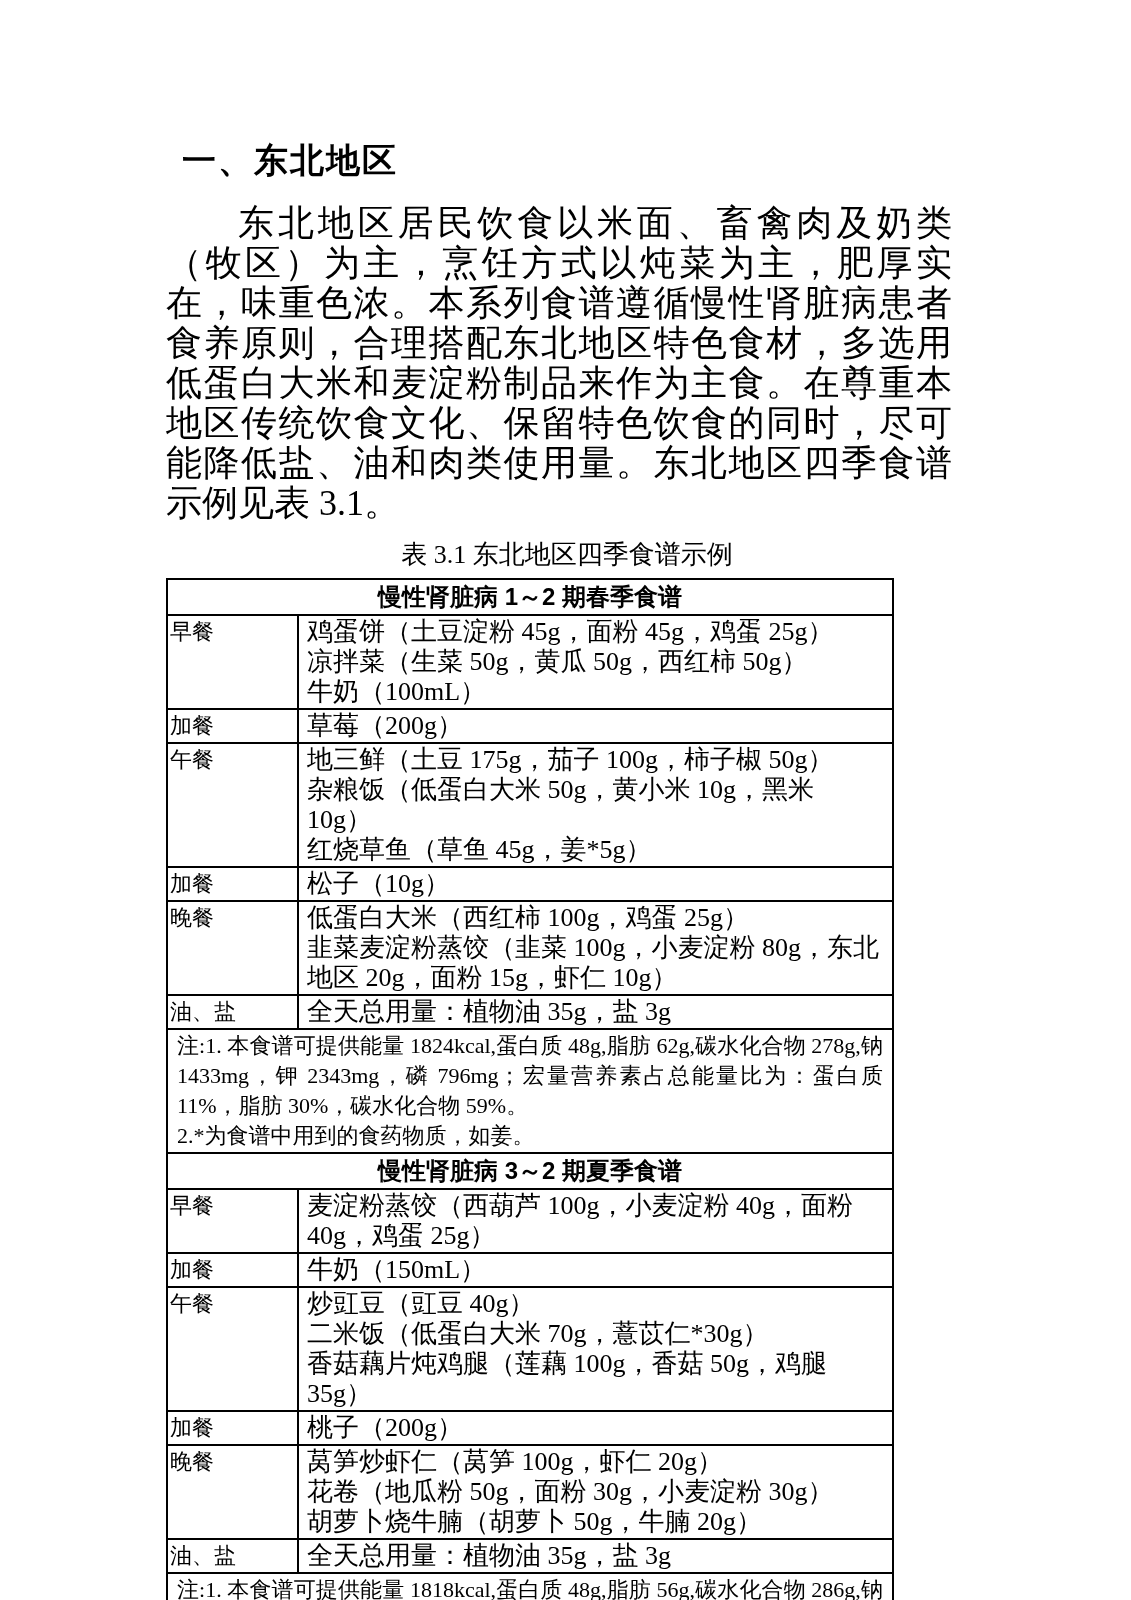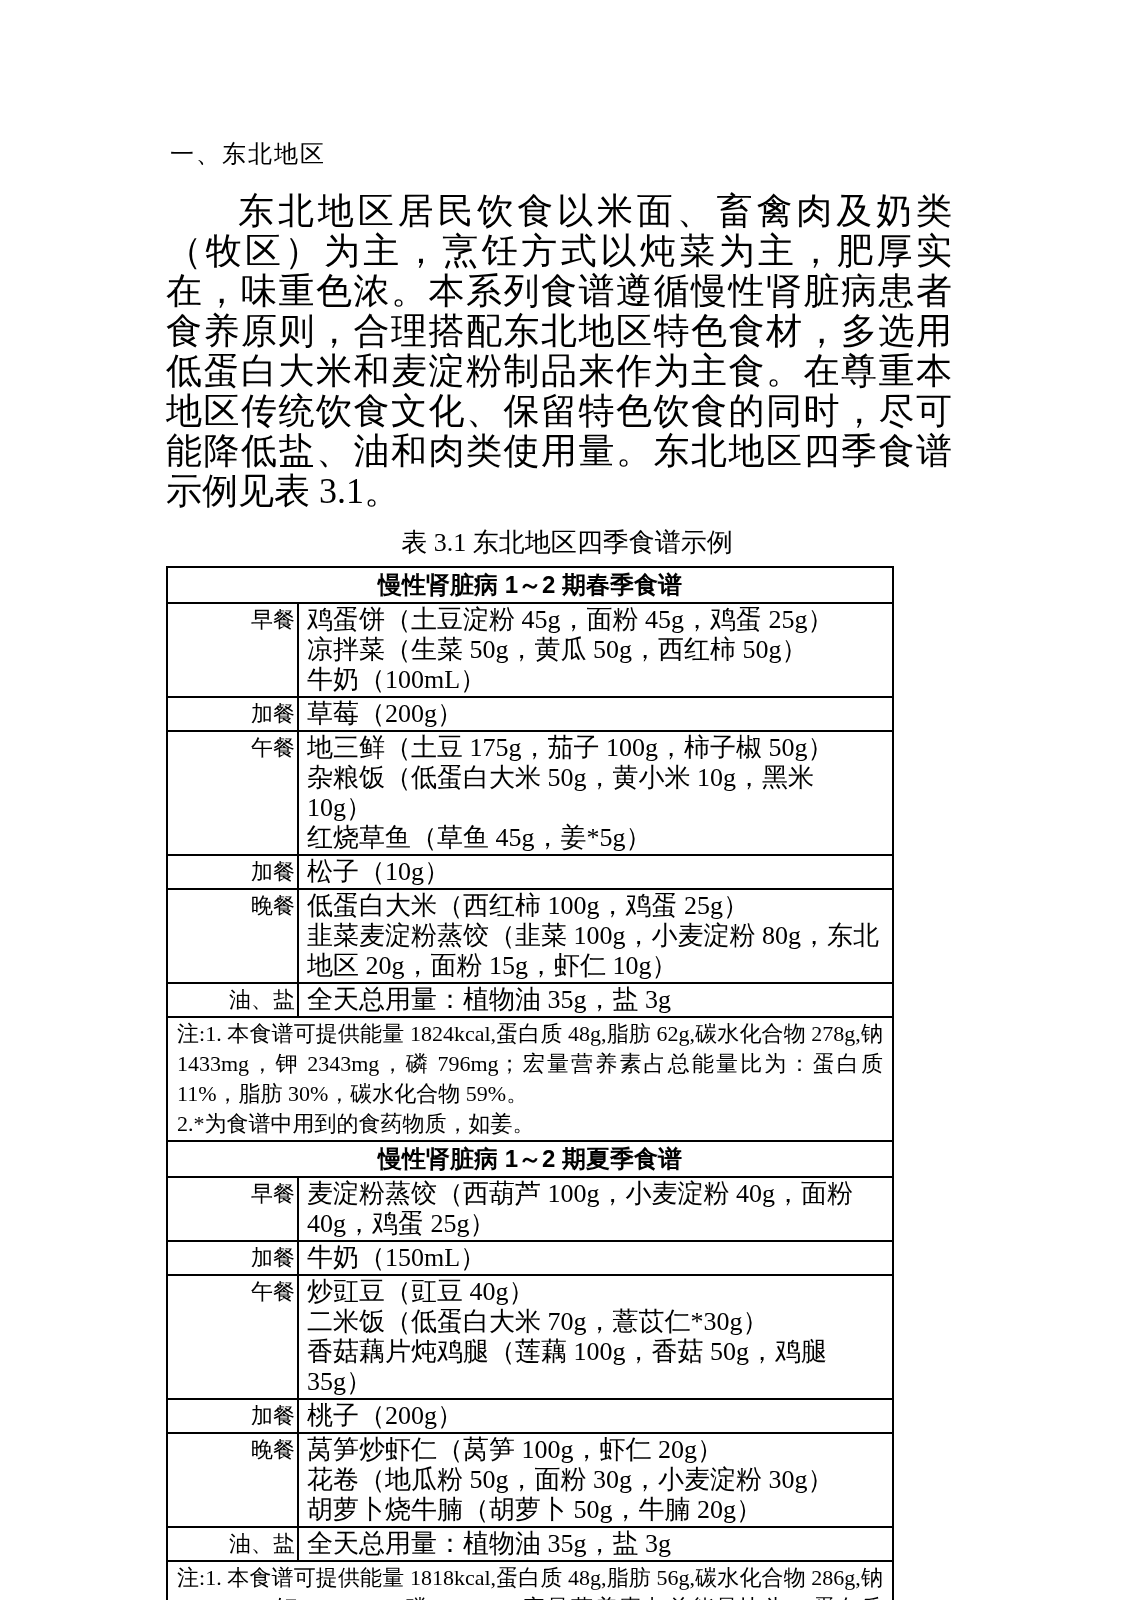--- a/index.html
+++ b/index.html
@@ -13,24 +13,24 @@
     overflow: hidden;
   }
   .content {
     position: absolute;
     left: 166px;
     top: 140px;
     width: 802px;
   }
   .heading {
     font-family: "Liberation Sans", "DejaVu Sans", sans-serif;
-    font-weight: normal;
-    font-size: 24px;
+    font-weight: bold;
+    font-size: 34px;
     letter-spacing: 2px;
-    margin: 0 0 22px 4px;
+    margin: 0 0 22px 16px;
     line-height: 1.2;
   }
   .para {
     font-size: 36px;
     line-height: 40px;
     text-align: justify;
     text-justify: inter-character;
     text-indent: 2em;
     margin: 0 16px 16px 0;
   }
@@ -51,21 +51,21 @@
   }
   td.sec-h {
     font-family: "Liberation Sans", "DejaVu Sans", sans-serif;
     font-weight: bold;
     font-size: 24px;
     text-align: center;
     line-height: 32px;
     padding: 1px 4px;
   }
   td.lbl {
-    text-align: right;
+    text-align: left;
     font-size: 22px;
     line-height: 30px;
     padding: 1px 2px;
   }
   td.cnt {
     font-size: 26px;
     line-height: 30px;
     padding: 1px 8px;
   }
   td.note {
@@ -145,21 +145,21 @@
           </td>
         </tr>
         <tr>
           <td class="note" colspan="2">
             <div>注:1. 本食谱可提供能量 1824kcal,蛋白质 48g,脂肪 62g,碳水化合物 278g,钠 1433mg，钾 2343mg，磷 796mg；宏量营养素占总能量比为：蛋白质 11%，脂肪 30%，碳水化合物 59%。</div>
             <div>2.*为食谱中用到的食药物质，如姜。</div>
           </td>
         </tr>
 
         <tr>
-          <td class="sec-h" colspan="2">慢性肾脏病 1～2 期夏季食谱</td>
+          <td class="sec-h" colspan="2">慢性肾脏病 3～2 期夏季食谱</td>
         </tr>
         <tr>
           <td class="lbl">早餐</td>
           <td class="cnt">
             <div>麦淀粉蒸饺（西葫芦 100g，小麦淀粉 40g，面粉 40g，鸡蛋 25g）</div>
           </td>
         </tr>
         <tr>
           <td class="lbl">加餐</td>
           <td class="cnt">

